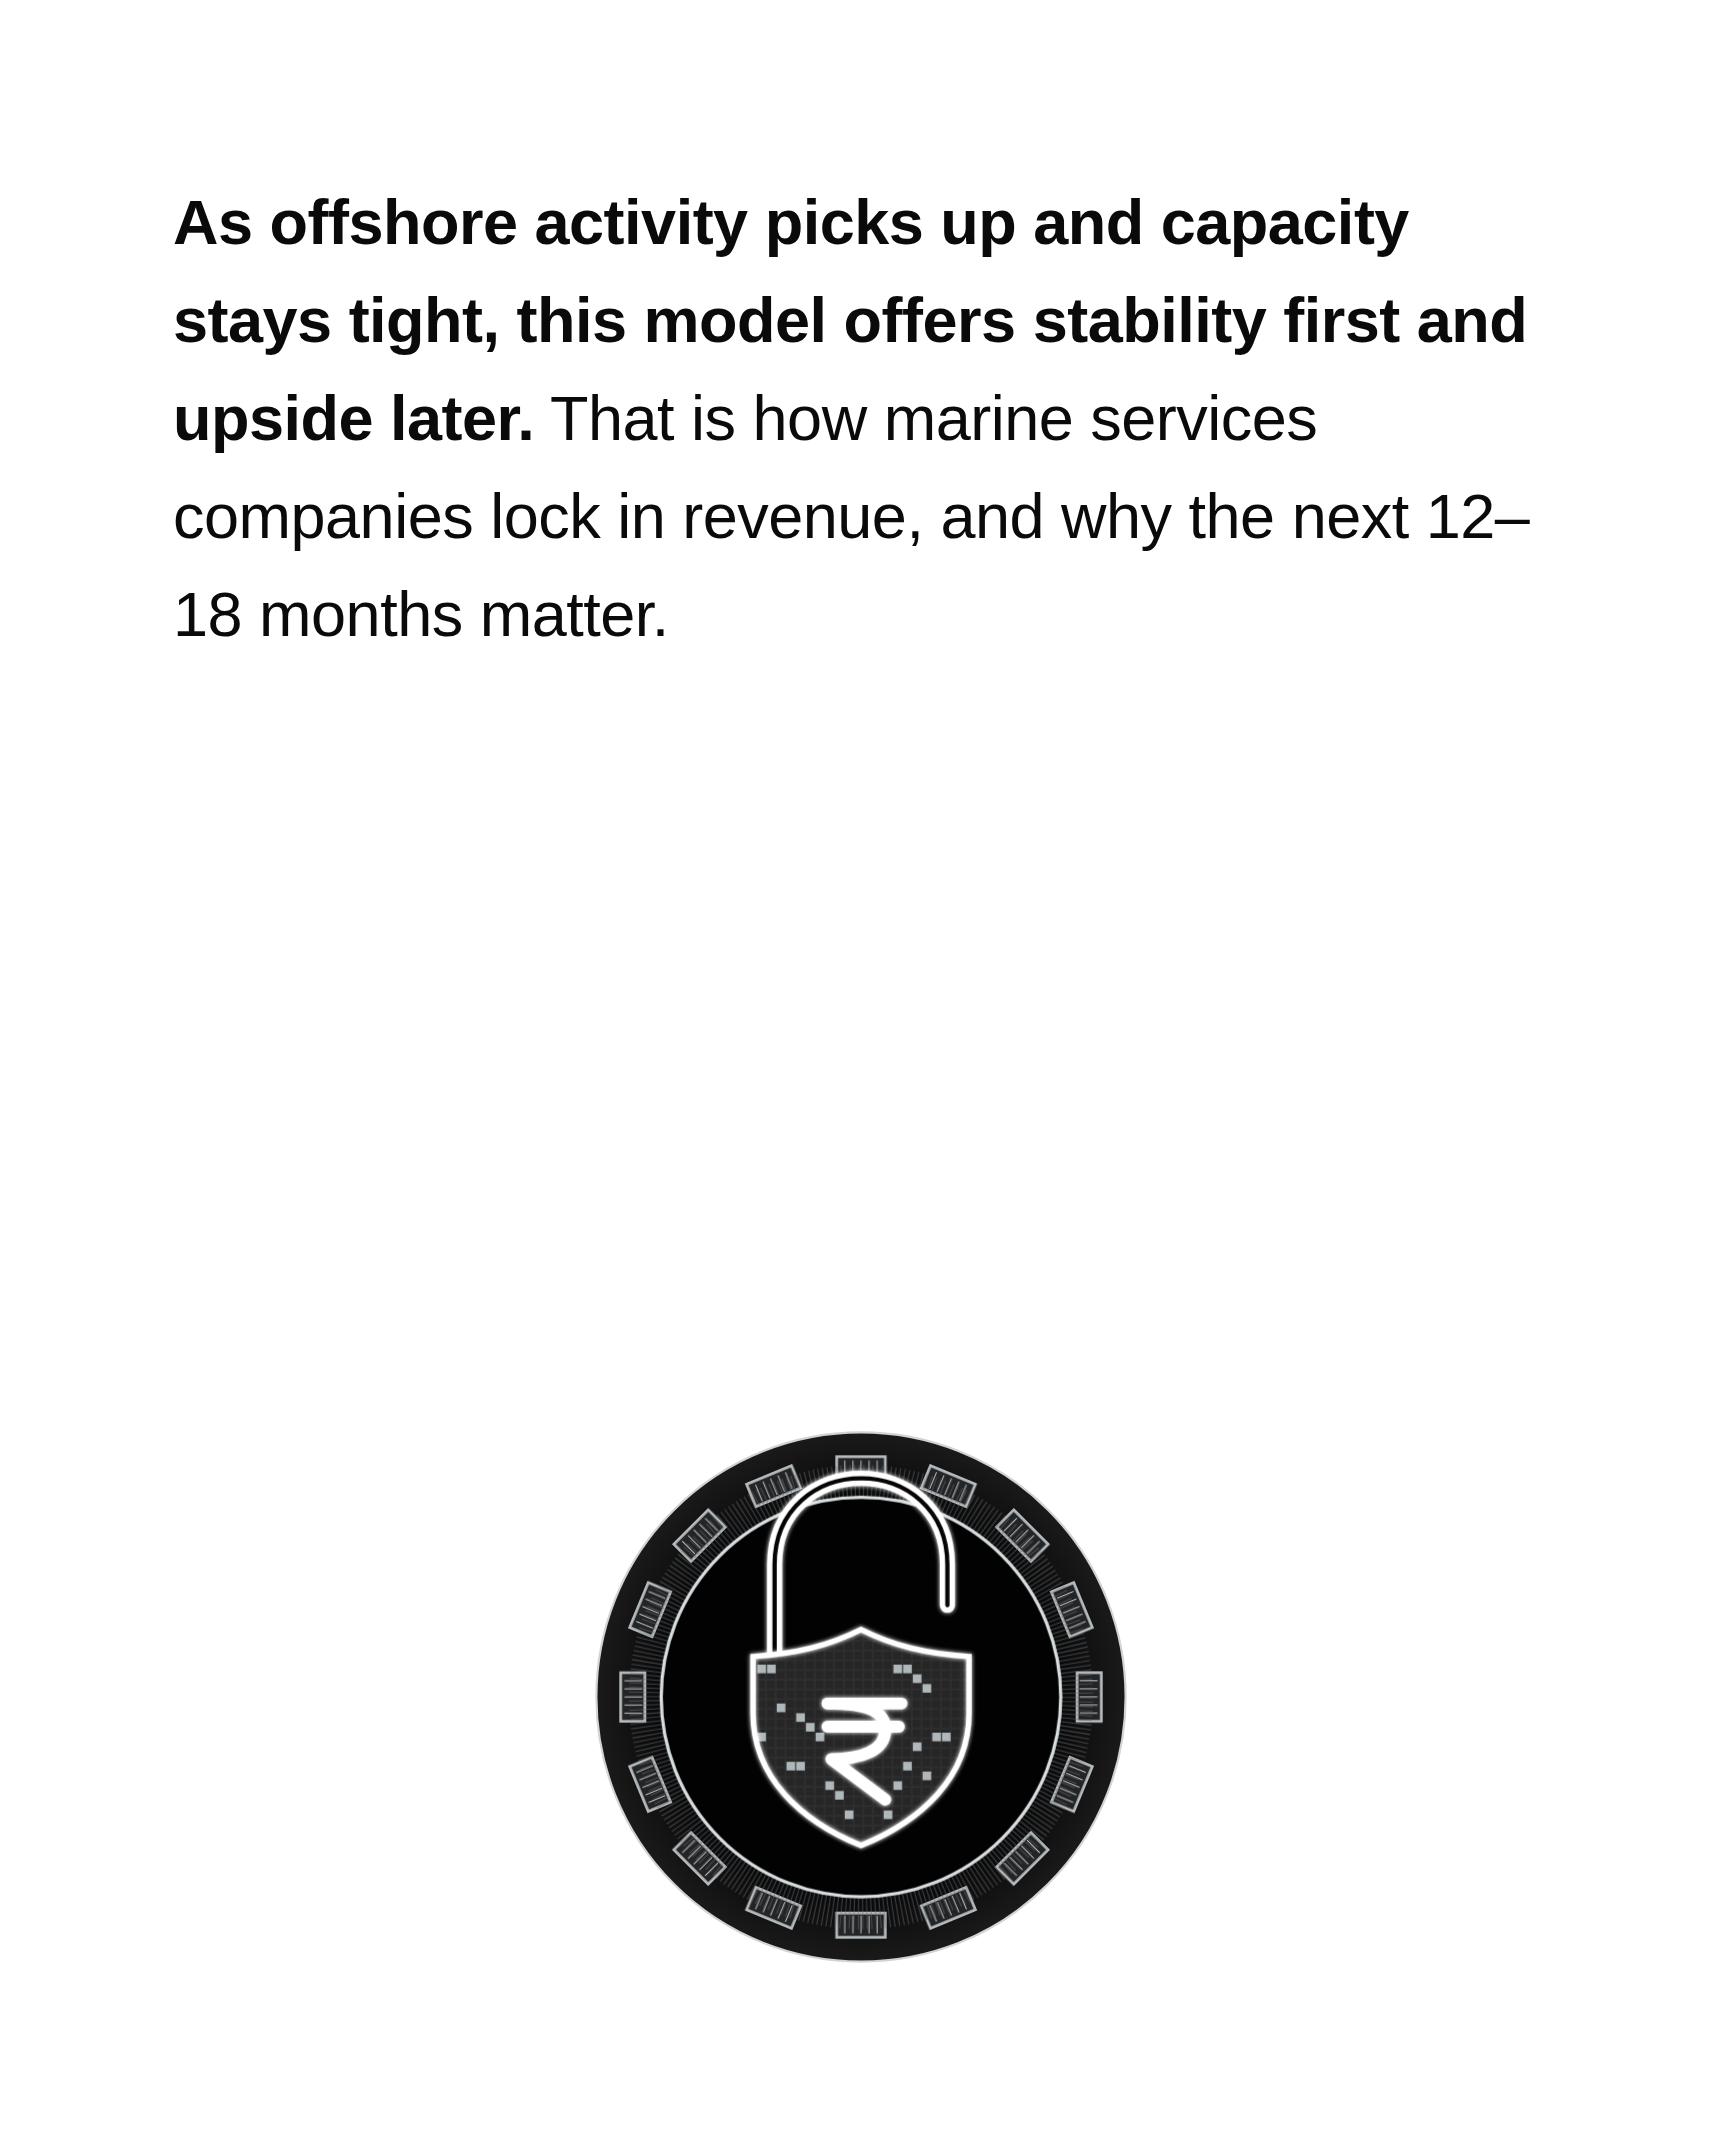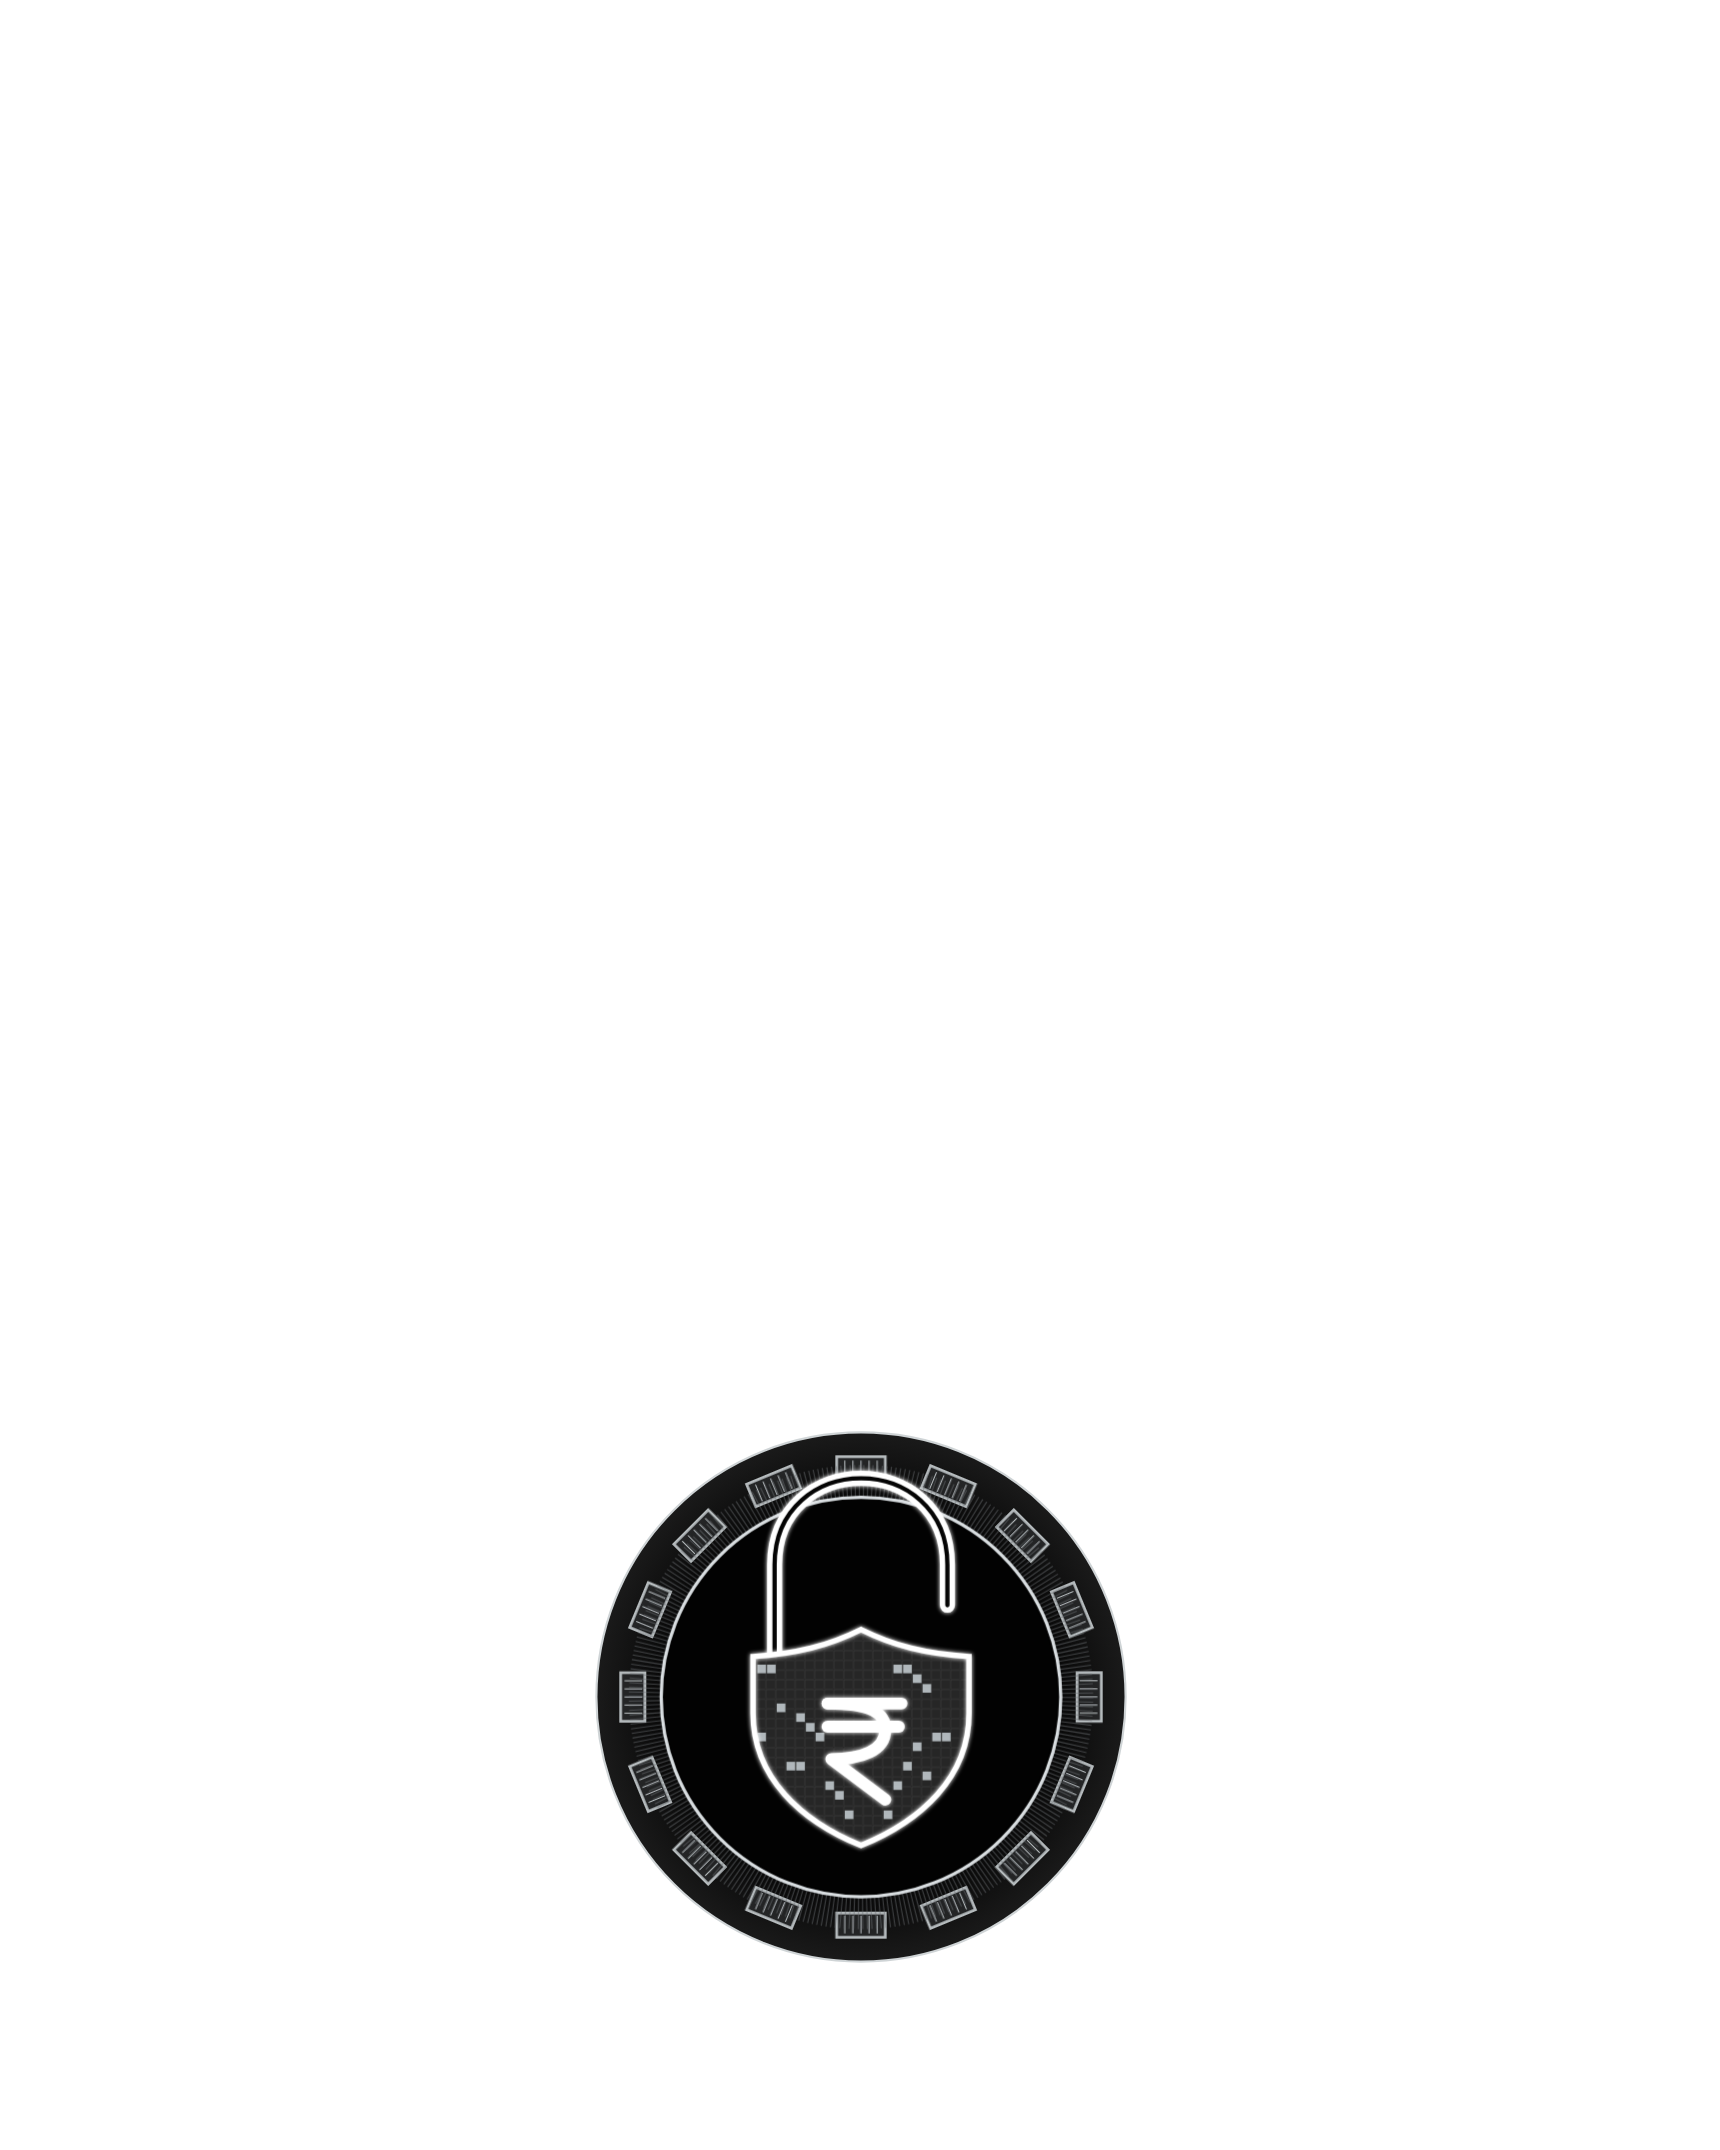--- a/index.html
+++ b/index.html
@@ -40,20 +40,21 @@
     .emblem svg {
       width: 100%;
       height: 100%;
       display: block;
     }
   </style>
 </head>
 <body>
 
 <div class="text-block">
+  <p><span class="bold">As offshore activity picks up and capacity stays tight, this model offers stability first and upside later.</span><span> That is how marine services companies lock in revenue, and why the next 12–18 months matter.</span></p>
 </div>
 
 <div class="emblem">
   <svg viewBox="0 0 1000 1000" xmlns="http://www.w3.org/2000/svg">
     <defs>
       <radialGradient id="bg" cx="50%" cy="50%" r="50%">
         <stop offset="0%" stop-color="#000000"></stop>
         <stop offset="70%" stop-color="#050505"></stop>
         <stop offset="100%" stop-color="#1a1a1a"></stop>
       </radialGradient>

